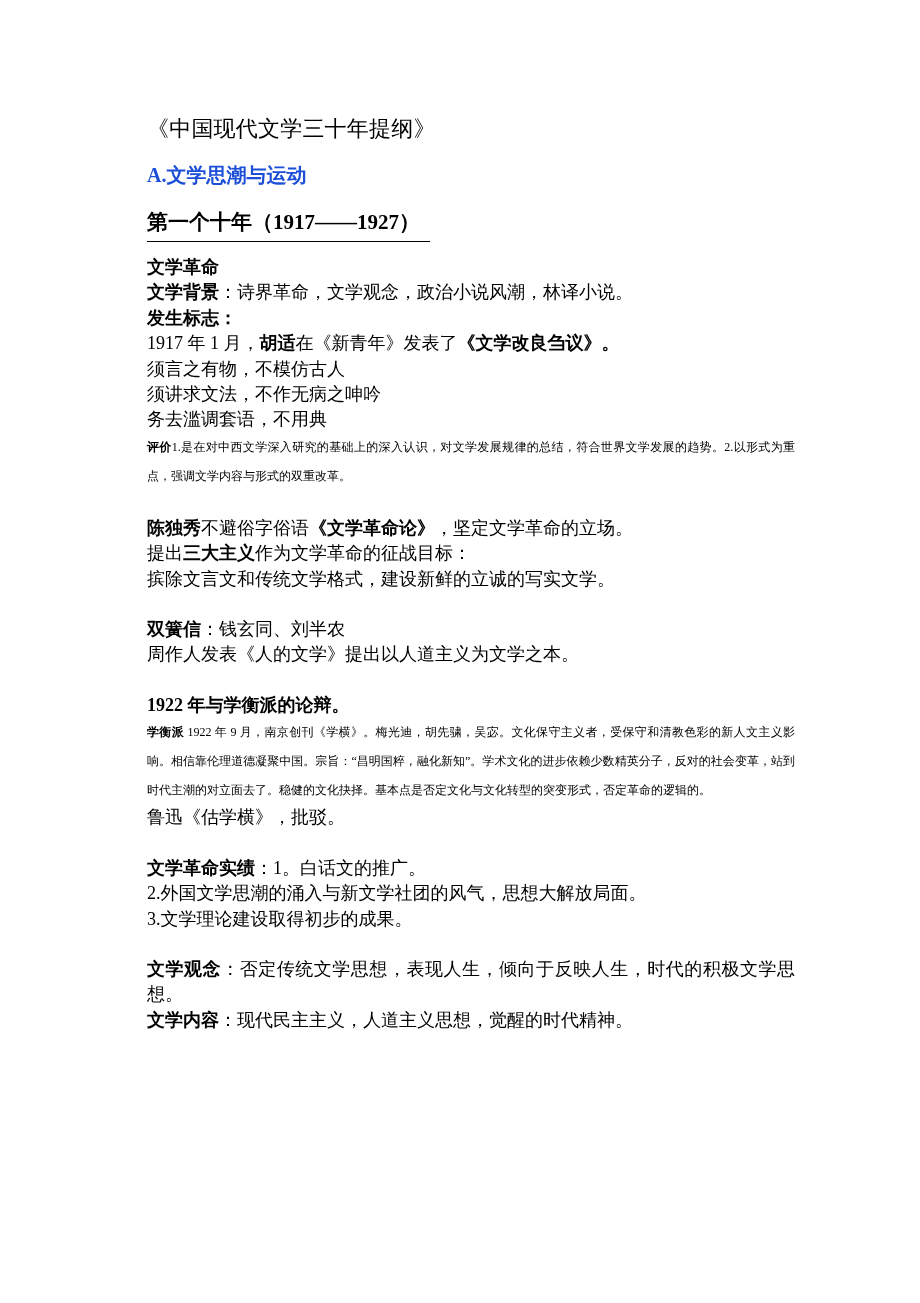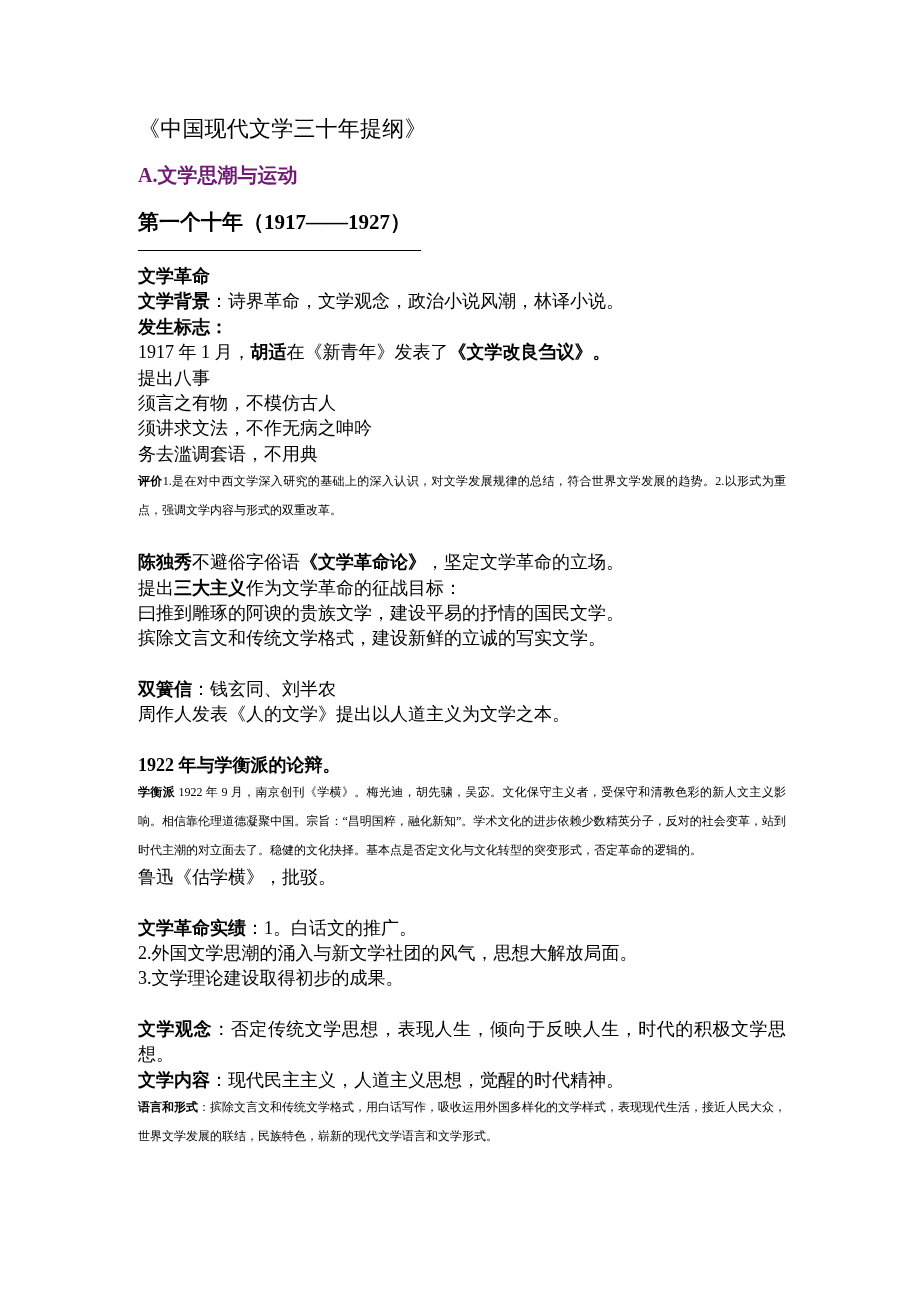--- a/index.html
+++ b/index.html
@@ -13,20 +13,21 @@
     font-family: "Liberation Serif", "DejaVu Serif", serif;
     color: #000000;
     -webkit-font-smoothing: antialiased;
   }
   #page {
     position: relative;
     width: 800px;
     height: 1303px;
     background: #ffffff;
     overflow: hidden;
+    margin-left: 9px;
   }
   #content {
     position: absolute;
     left: 138px;
     top: 112px;
     width: 648px;
   }
 
   
   .doc-title {
@@ -42,21 +43,21 @@
     font-weight: bold;
     margin: 0 0 16px 0;
   }
   .decade-title {
     font-size: 21px;
     line-height: 32px;
     font-weight: bold;
     margin: 0 0 6px 0;
     display: inline-block;
     border-bottom: 1.5px solid #000;
-    padding-bottom: 12px;
+    padding-bottom: 3px;
     padding-right: 10px;
     white-space: nowrap;
   }
   .decade-wrap { margin: 0 0 7px 0; }
 
   
   .line {
     font-size: 18px;
     line-height: 25.4px;
     margin: 0;
@@ -75,48 +76,46 @@
   }
 </style>
 </head>
 <body>
 
 <div id="page">
   <div id="content">
 
     <div class="doc-title">《中国现代文学三十年提纲》</div>
 
-    <div class="section-title-red" style="color:#701a75">A.文学思潮与运动</div>
+    <div class="section-title-red" style="color:#1d4ed8">A.文学思潮与运动</div>
 
     <div class="decade-wrap">
       <span class="decade-title">第一个十年（1917——1927）</span>
     </div>
 
     <div class="line b">文学革命</div>
 
     <div class="line"><span class="b">文学背景</span><span>：诗界革命，文学观念，政治小说风潮，林译小说。</span></div>
 
     <div class="line b">发生标志：</div>
 
     <div class="line"><span>1917 年 1 月，</span><span class="b">胡适</span><span>在《新青年》发表了</span><span class="b">《文学改良刍议》。</span></div>
 
-    <div class="line">提出八事</div>
     <div class="line">须言之有物，不模仿古人</div>
     <div class="line">须讲求文法，不作无病之呻吟</div>
     <div class="line">务去滥调套语，不用典</div>
 
     <div class="para"><span class="b">评价</span><span>1.是在对中西文学深入研究的基础上的深入认识，对文学发展规律的总结，符合世界文学发展的趋势。2.以形式为重点，强调文学内容与形式的双重改革。</span></div>
 
     <div class="gap"></div>
 
     <div class="line"><span class="b">陈独秀</span><span>不避俗字俗语</span><span class="b">《文学革命论》</span><span>，坚定文学革命的立场。</span></div>
 
     <div class="line"><span>提出</span><span class="b">三大主义</span><span>作为文学革命的征战目标：</span></div>
 
-    <div class="line">曰推到雕琢的阿谀的贵族文学，建设平易的抒情的国民文学。</div>
     <div class="line">摈除文言文和传统文学格式，建设新鲜的立诚的写实文学。</div>
 
     <div class="gap"></div>
 
     <div class="line"><span class="b">双簧信</span><span>：钱玄同、刘半农</span></div>
 
     <div class="line">周作人发表《人的文学》提出以人道主义为文学之本。</div>
 
     <div class="gap"></div>
 
@@ -133,16 +132,15 @@
     <div class="line">2.外国文学思潮的涌入与新文学社团的风气，思想大解放局面。</div>
     <div class="line">3.文学理论建设取得初步的成果。</div>
 
     <div class="gap"></div>
 
 
     <div class="line"><span class="b">文学观念</span><span>：否定传统文学思想，表现人生，倾向于反映人生，时代的积极文学思想。</span></div>
 
     <div class="line"><span class="b">文学内容</span><span>：现代民主主义，人道主义思想，觉醒的时代精神。</span></div>
 
-    <div class="para"><span class="b">语言和形式</span><span>：摈除文言文和传统文学格式，用白话写作，吸收运用外国多样化的文学样式，表现现代生活，接近人民大众，世界文学发展的联结，民族特色，崭新的现代文学语言和文学形式。</span></div>
 
   </div>
 </div>
 
 </body></html>

